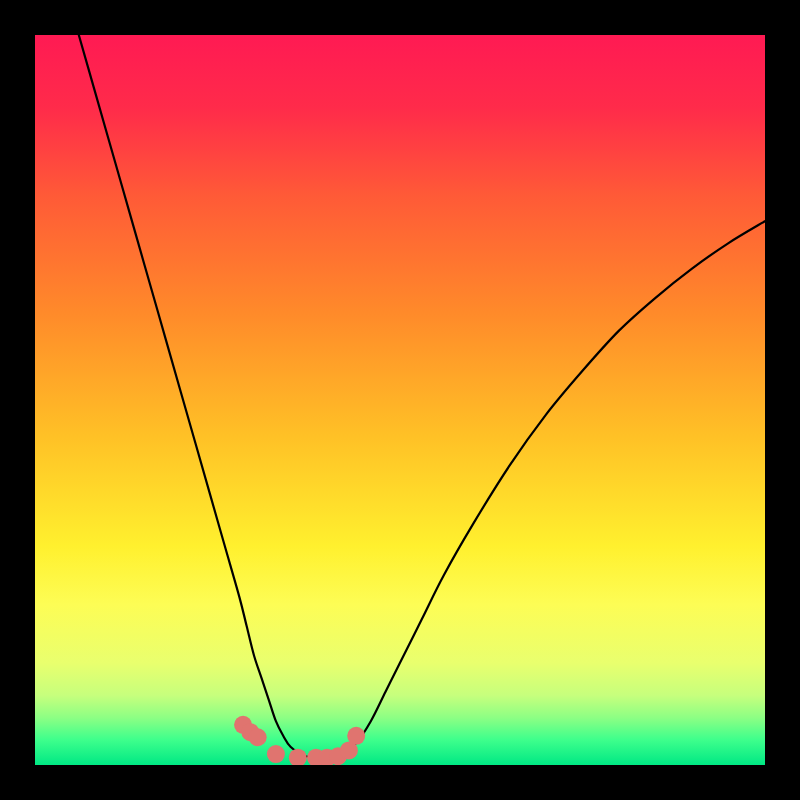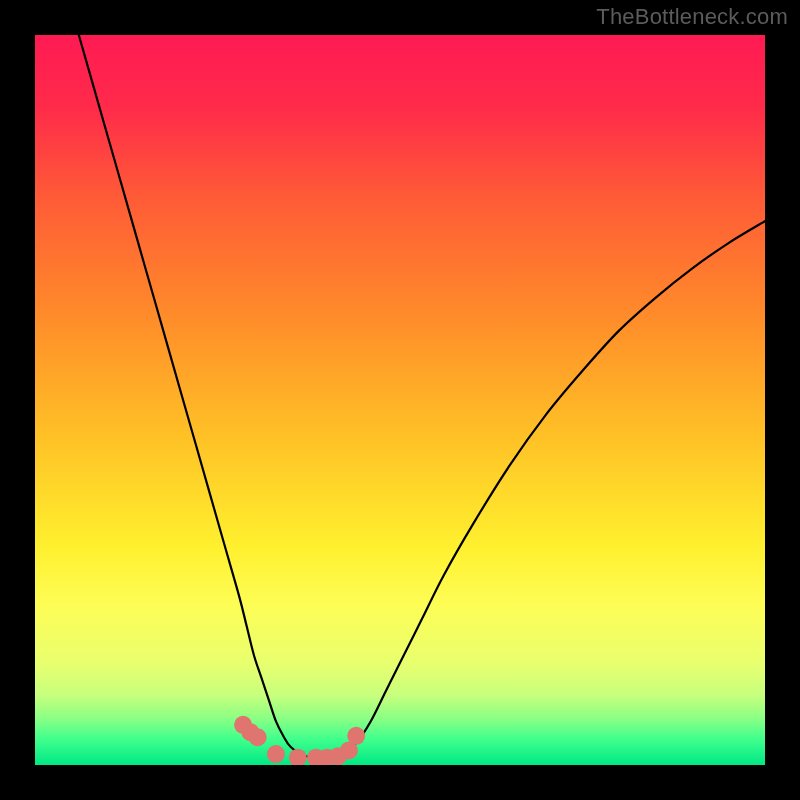--- a/index.html
+++ b/index.html
@@ -85,14 +85,13 @@
           <circle cx="281.05" cy="722.7" r="9" fill="#e0746f"></circle>
           <circle cx="292" cy="722.7" r="9" fill="#e0746f"></circle>
           <circle cx="302.95" cy="721.24" r="9" fill="#e0746f"></circle>
           <circle cx="313.9" cy="715.4" r="9" fill="#e0746f"></circle>
           <circle cx="321.2" cy="700.8" r="9" fill="#e0746f"></circle>
         </g>
     </svg>
 
   </div>
 
-  <div class="watermark">TheBottleneck.com</div>
 </div>
 
 </body></html>

